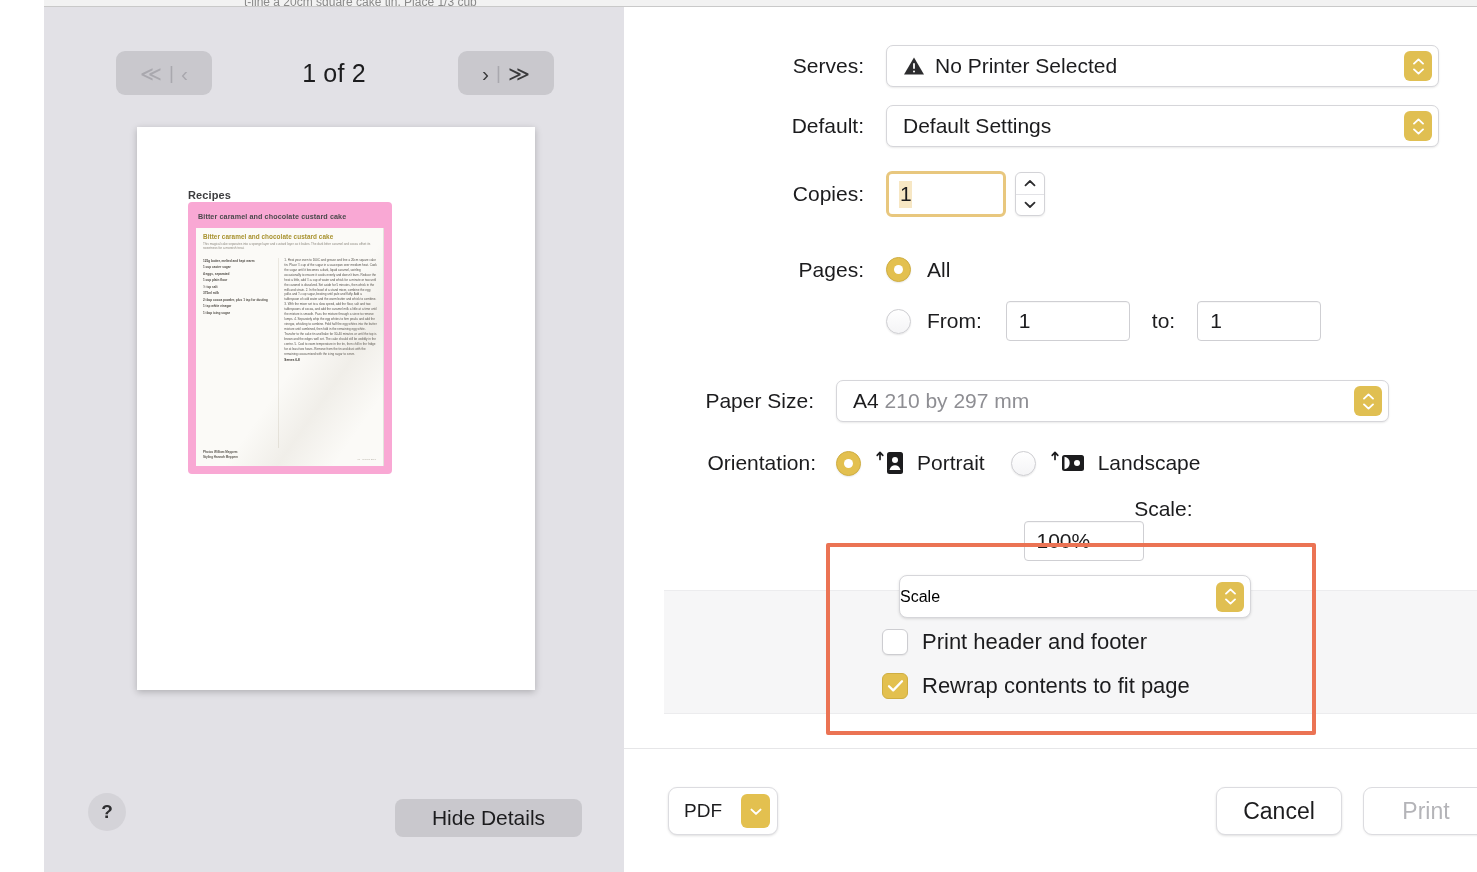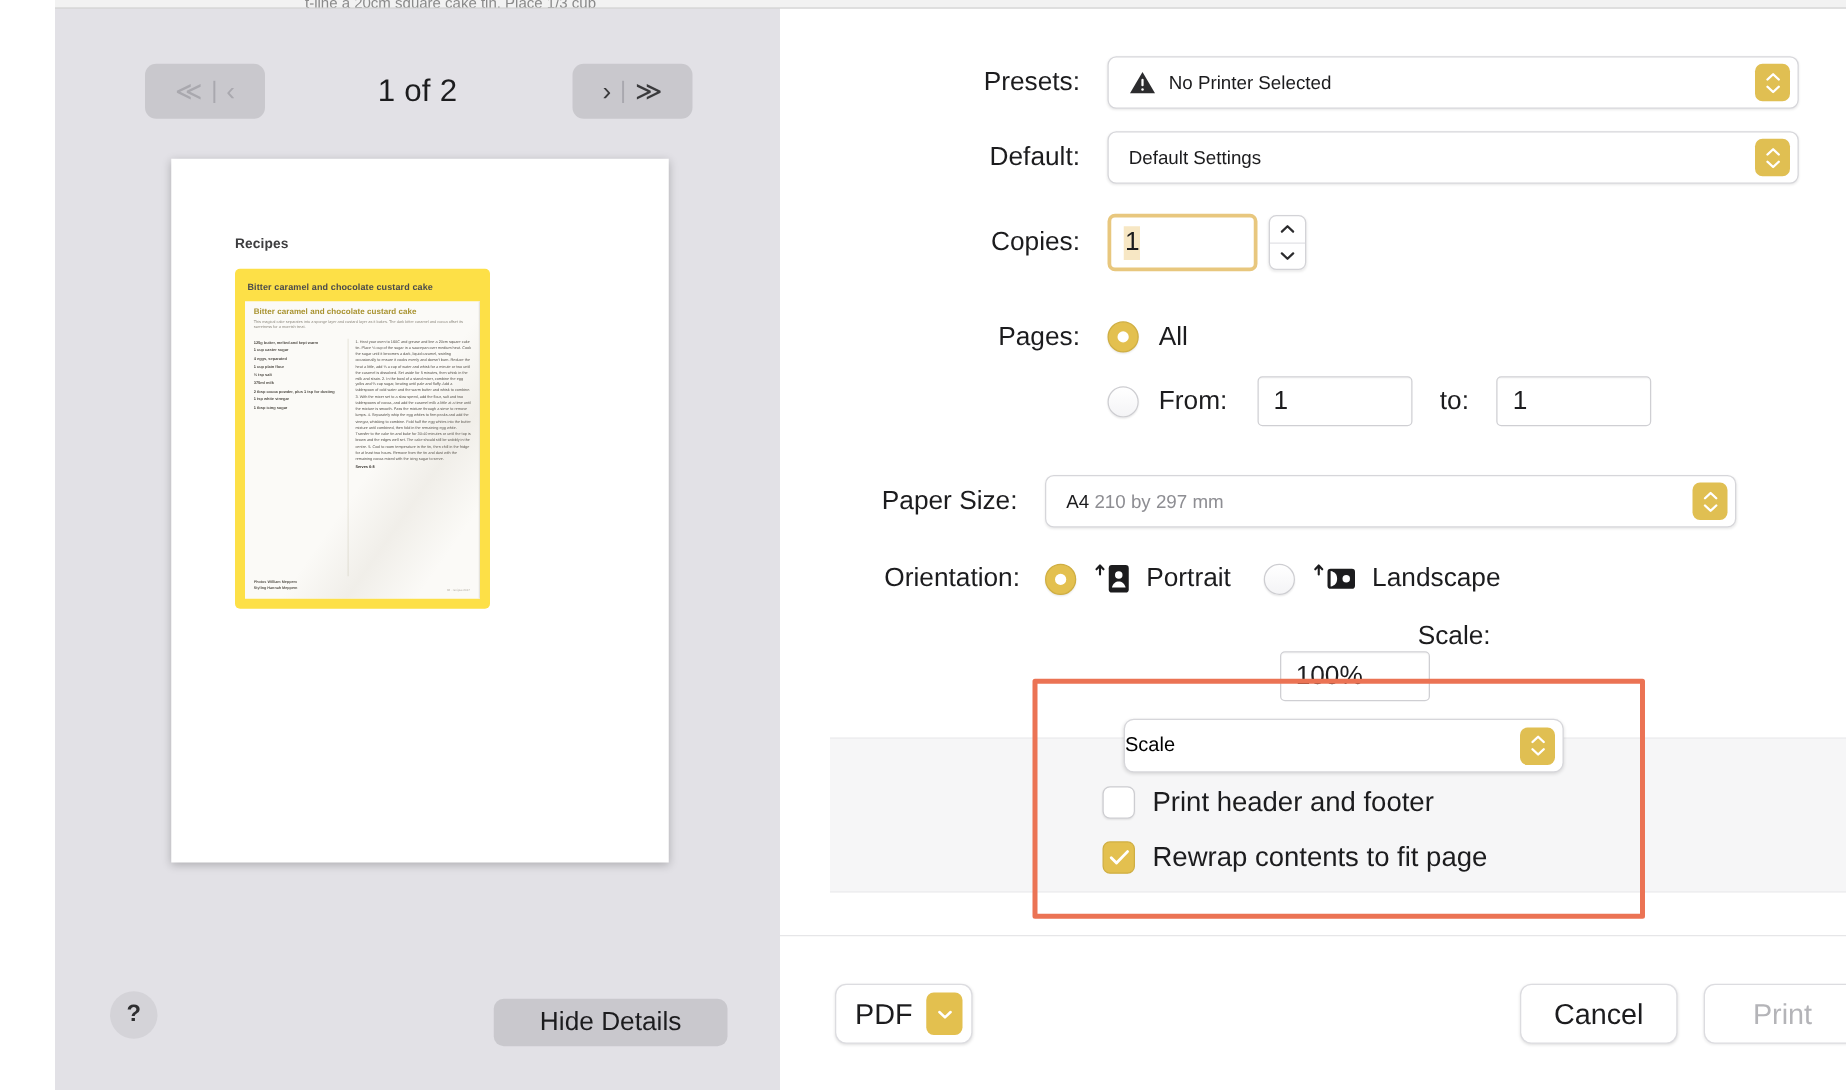--- a/index.html
+++ b/index.html
@@ -55,22 +55,22 @@
     position: absolute; left: 93px; top: 120px; width: 398px; height: 563px;
     background: #ffffff;
     box-shadow: 0 2px 7px rgba(0,0,0,.23);
   }
   .sheet-title {
     position: absolute; left: 51px; top: 62px;
     font-size: 11px; font-weight: bold; color: #3d3d3f;
     letter-spacing: .1px;
   }
   .recipe-card {
-    position: absolute; left: 51px; top: 88px; width: 204px; height: 272px;
-    background: #fde047; border-radius: 4px;
+    position: absolute; left: 51px; top: 75px; width: 204px; height: 272px;
+    background: #f9a8d4; border-radius: 4px;
   }
   .recipe-card-title {
     position: absolute; left: 10px; top: 10px; right: 8px;
     font-size: 7.2px; font-weight: bold; color: #4a4a4c;
     letter-spacing: .1px;
   }
   .scan {
     position: absolute; left: 8px; top: 26px; width: 188px; height: 238px;
     background: #fbfaf7;
     border-right: 1px solid #e4e2dc;
@@ -137,21 +137,21 @@
   }
 
   
   .popup {
     position: relative; height: 42px;
     background: #fff; border: 1px solid #d6d6da; border-radius: 7px;
     box-shadow: 0 1px 2px rgba(0,0,0,.09);
     display: flex; align-items: center;
   }
   .popup .val {
-    font-size: 15px; color: #1c1c1e; padding-left: 16px; white-space: nowrap;
+    font-size: 21px; color: #1c1c1e; padding-left: 16px; white-space: nowrap;
   }
   .popup .val .dim { color: #8e8e93; }
   .stepper-chev {
     position: absolute; right: 6px; top: 50%; transform: translateY(-50%);
     width: 28px; height: 30px; border-radius: 6px;
     background: #e0bf52;
     display: flex; flex-direction: column; align-items: center; justify-content: center;
     gap: 1px;
   }
   .stepper-chev svg { display: block; }
@@ -239,21 +239,21 @@
     box-shadow: 0 1px 2.5px rgba(0,0,0,.13);
     display: flex; align-items: center; justify-content: center;
     font-size: 23px; color: #1c1c1e;
   }
   .btn.disabled { color: #b4b4b8; box-shadow: 0 1px 2px rgba(0,0,0,.07); }
   .pdf-btn {
     position: absolute; left: 624px; top: 787px; height: 48px; width: 110px;
     background: #fff; border: 1px solid #dcdce0; border-radius: 9px;
     box-shadow: 0 1px 2.5px rgba(0,0,0,.13);
     display: flex; align-items: center; padding-left: 15px;
-    font-size: 23px; color: #1c1c1e;
+    font-size: 19px; color: #1c1c1e;
   }
   .pdf-chev {
     position: absolute; right: 7px; top: 50%; transform: translateY(-50%);
     width: 29px; height: 34px; border-radius: 6px; background: #e3c04f;
     display: flex; align-items: center; justify-content: center;
   }
 </style>
 </head>
 <body>
 
@@ -314,21 +314,21 @@
       </div>
     </div>
 
     <div class="help-btn">?</div>
     <div class="hide-details">Hide Details</div>
   </div>
 
   <div class="main">
 
     <div class="row" style="top:38px;">
-      <div class="lbl" style="width:240px;">Presets:</div>
+      <div class="lbl" style="width:240px;">Serves:</div>
       <div class="popup" style="margin-left:22px; width:553px;">
         <span class="warn-tri">
           <svg width="22" height="20" viewBox="0 0 22 20">
               <path d="M11 1.5 21 18.5H1z" fill="#2c2c2e"></path>
               <rect x="10.1" y="7" width="1.8" height="6" rx=".9" fill="#fff"></rect>
               <circle cx="11" cy="15.6" r="1" fill="#fff"></circle>
             </svg>
         </span>
         <span class="val" style="padding-left:10px;">No Printer Selected</span>
         <span class="stepper-chev">

